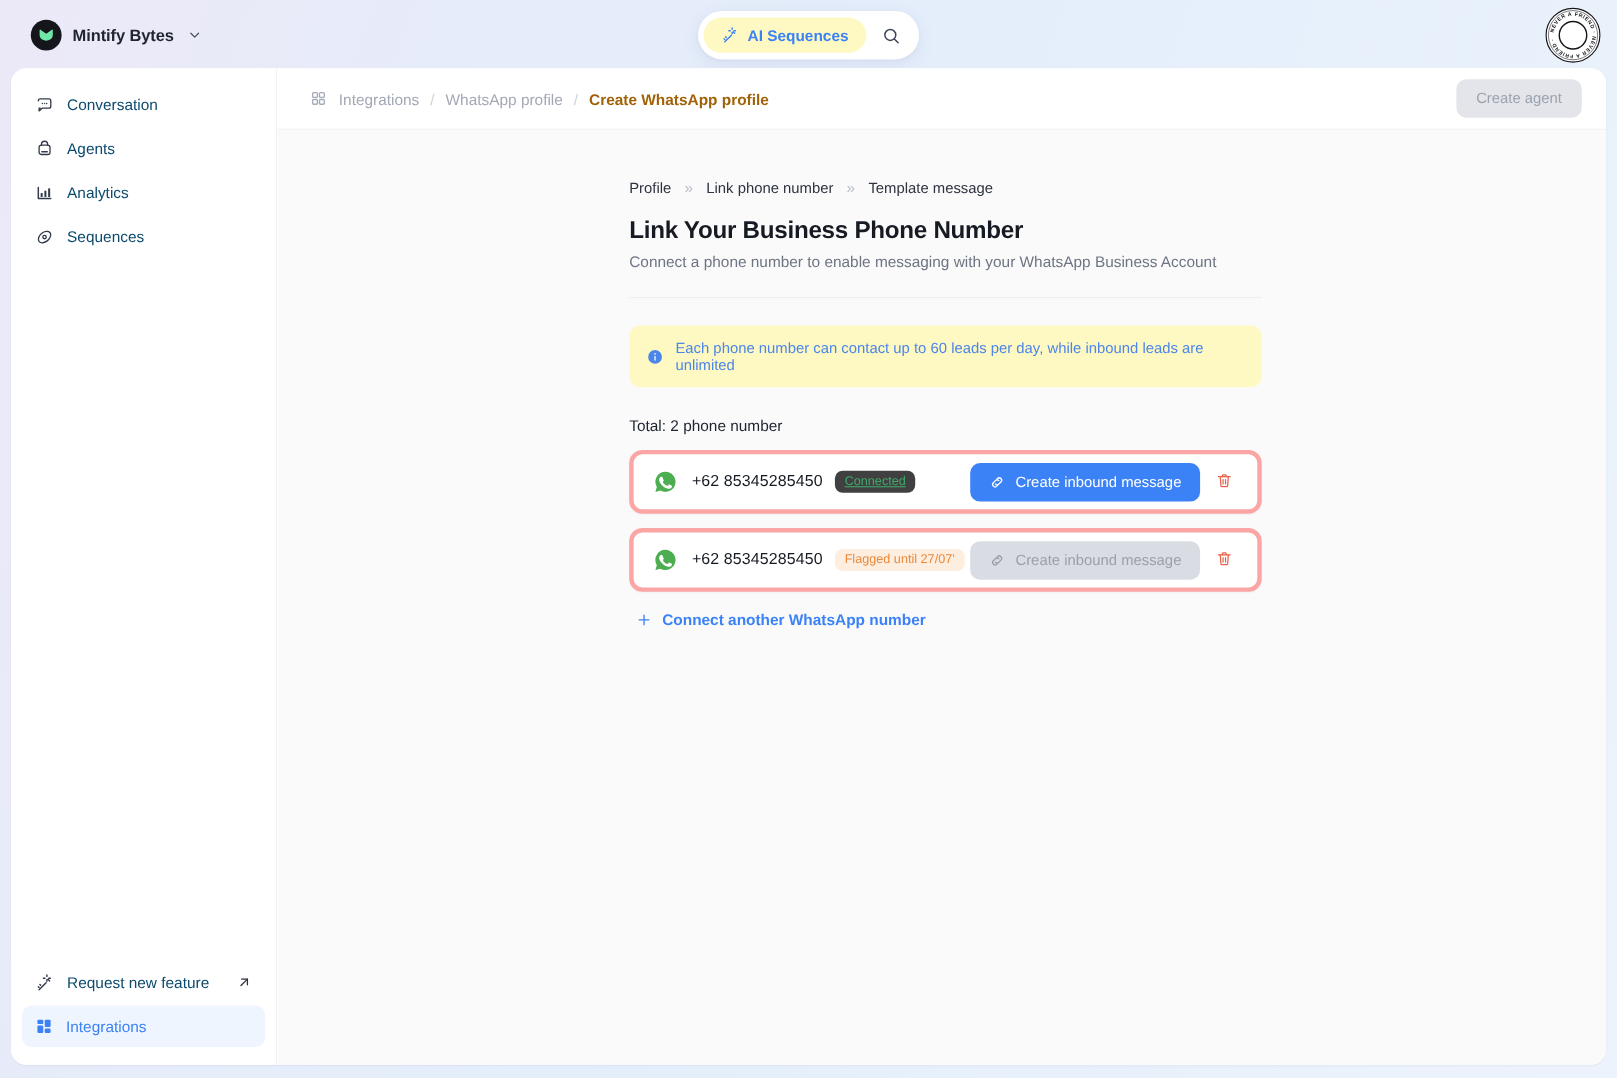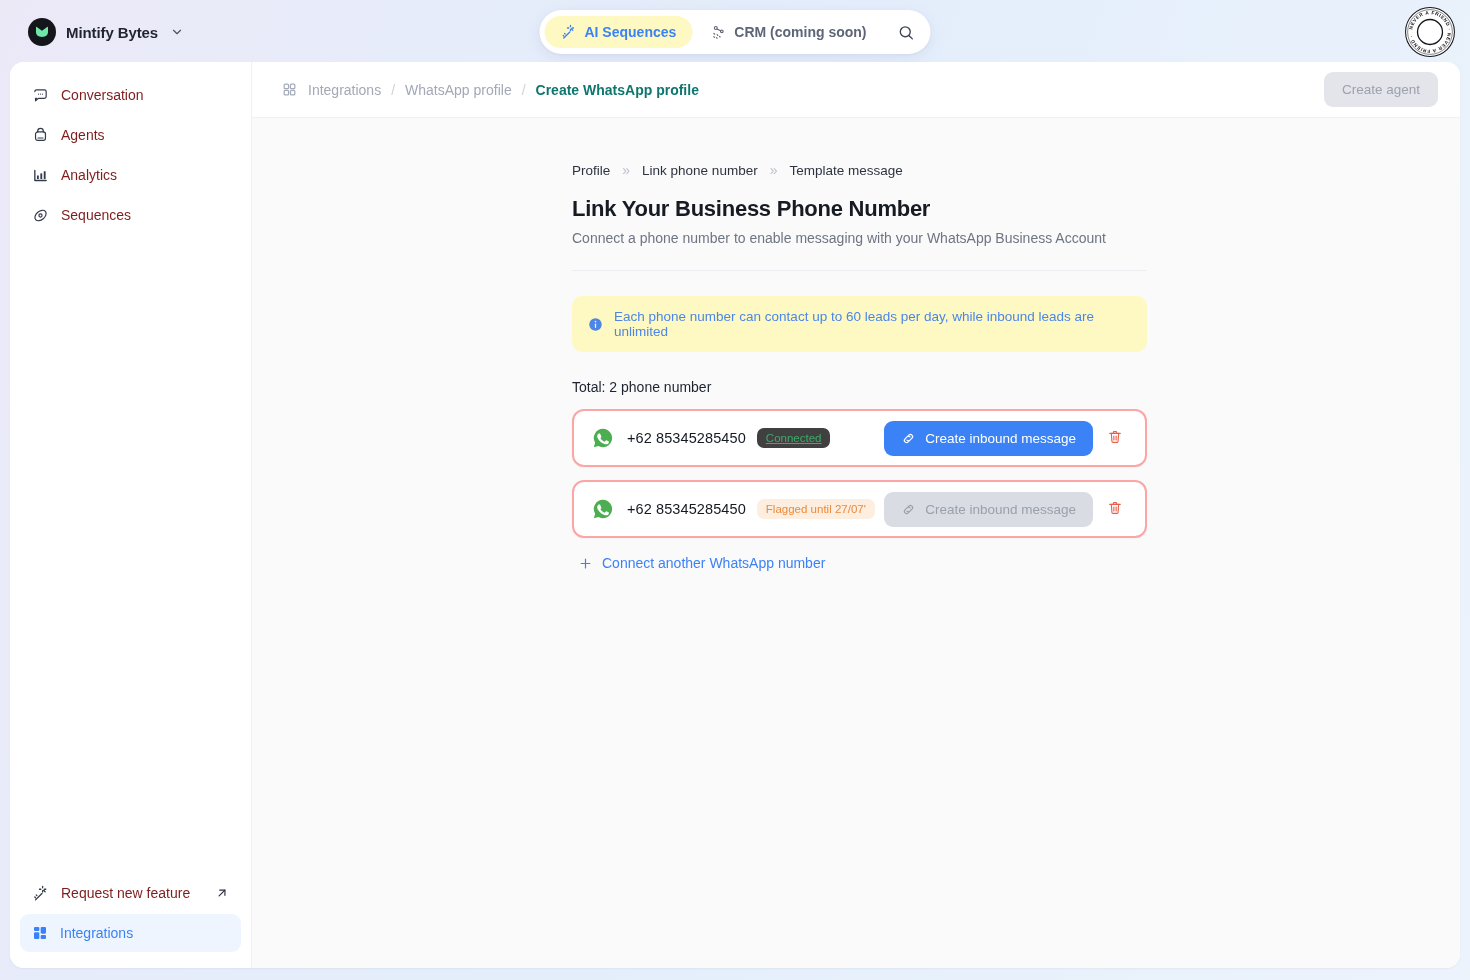--- a/index.html
+++ b/index.html
@@ -119,21 +119,21 @@
     padding: 14px 10px 14px 10px;
     border-right: 1px solid #f0f1f4;
   }
   .side-item {
     display: flex;
     align-items: center;
     gap: 12px;
     height: 38px;
     padding: 0 12px;
     border-radius: 9px;
-    color: #7f1d1d;
+    color: #0c4a6e;
     font-size: 14px;
     cursor: pointer;
     margin-bottom: 2px;
   }
   .side-item .side-ico { display: flex; align-items: center; color: #333a49; flex: none; }
   .side-item.active { background: #eef5ff; color: #3b82f6; }
   .side-item.active .side-ico { color: #3b82f6; }
   .side-spacer { flex: 1 1 auto; }
   .side-item .ext { margin-left: auto; display: flex; align-items: center; color: #2b3140; }
 
@@ -150,21 +150,21 @@
     flex: none;
     background: #ffffff;
     border-bottom: 1px solid #f0f1f4;
     display: flex;
     align-items: center;
     padding: 0 22px 0 30px;
   }
   .crumbs { display: flex; align-items: center; gap: 10px; font-size: 14px; }
   .crumb-ico { display: flex; align-items: center; color: #a5abb8; margin-right: 1px; }
   .crumb { color: #a2a8b5; cursor: pointer; white-space: nowrap; }
-  .crumb.current { color: #0f766e; font-weight: 600; cursor: default; }
+  .crumb.current { color: #a16207; font-weight: 600; cursor: default; }
   .crumb-sep { color: #ced2da; }
   .header-action { margin-left: auto; }
   .btn-disabled-top {
     background: #e3e5ea;
     color: #9ca2ae;
     border: none;
     font-family: inherit;
     font-size: 13.5px;
     font-weight: 500;
     padding: 10px 18px;
@@ -215,21 +215,21 @@
   .info-icon { flex: none; display: flex; align-items: center; }
 
   .total-line {
     font-size: 14px;
     color: #1d2330;
     margin-bottom: 14px;
   }
 
   .num-card {
     background: #ffffff;
-    border: 2px solid #fca5a5;
+    border: 4px solid #fca5a5;
     border-radius: 12px;
     height: 58px;
     display: flex;
     align-items: center;
     padding: 0 16px 0 18px;
     margin-bottom: 13px;
     box-shadow: 0 1px 2px rgba(30,40,70,0.035);
   }
   .wa-icon { flex: none; display: flex; align-items: center; margin-right: 13px; }
   .num-text { font-size: 14.5px; color: #151a22; letter-spacing: 0.1px; }
@@ -268,21 +268,21 @@
     cursor: pointer; display: flex; align-items: center;
     color: #e8614c;
   }
 
   .connect-link {
     display: flex;
     align-items: center;
     gap: 9px;
     color: #3b82f6;
     font-size: 14px;
-    font-weight: 400;
+    font-weight: 700;
     cursor: pointer;
     margin-top: 13px;
     padding: 4px 0 4px 6px;
     width: fit-content;
   }
   .plus-ico { display: flex; align-items: center; }
 </style>
 </head>
 <body>
 
@@ -304,31 +304,20 @@
 
   <div class="nav-center">
     <div class="nav-pill active">
       <span class="nav-ico">
         <svg width="16" height="16" viewBox="0 0 24 24" fill="none" stroke="currentColor" stroke-width="1.9" stroke-linecap="round" stroke-linejoin="round">
           <path d="M15 4V2M15 10V8M12.5 6h-2M19.5 6h-2M5 21l9-9M16.5 7.5l2 2"></path>
           <path d="M6 14l1 1M4 17l1 1"></path>
         </svg>
       </span>
       <span>AI Sequences</span>
-    </div>
-    <div class="nav-pill">
-      <span class="nav-ico">
-        <svg width="16" height="16" viewBox="0 0 24 24" fill="none" stroke="currentColor" stroke-width="1.7" stroke-linecap="round" stroke-linejoin="round">
-          <circle cx="8" cy="6" r="2.2"></circle>
-            <circle cx="17" cy="11" r="2"></circle>
-          <path d="M9.8 7.4L15.3 10"></path>
-            <path d="M5 14l1.4 1.4M5 19l1 1M10 16l1 1M9 20.5l.9.9M13.5 18.5l1 1"></path>
-        </svg>
-      </span>
-      <span>CRM (coming soon)</span>
     </div>
     <div class="nav-search">
       <svg width="17" height="17" viewBox="0 0 24 24" fill="none" stroke="currentColor" stroke-width="1.9" stroke-linecap="round">
           <circle cx="11" cy="11" r="7"></circle>
           <path d="M16.5 16.5L21 21"></path>
         </svg>
     </div>
   </div>
 
   <div class="stamp">

